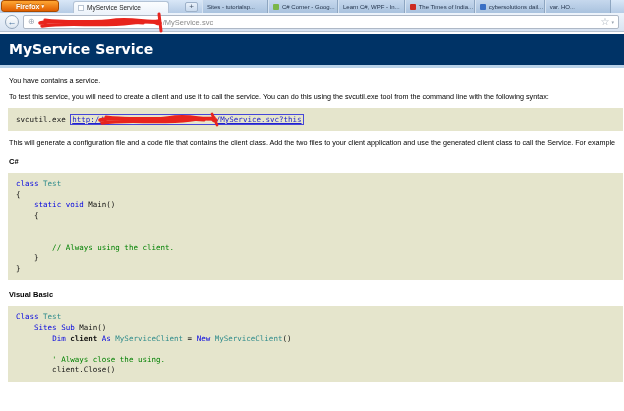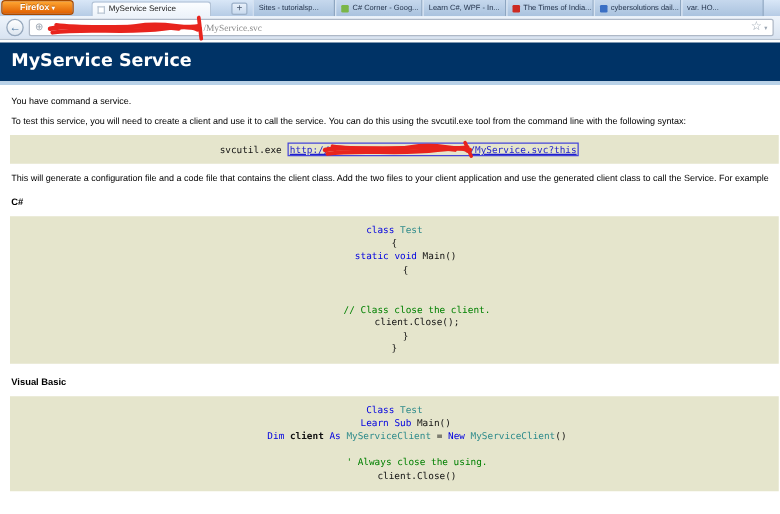--- a/index.html
+++ b/index.html
@@ -62,21 +62,21 @@
   }
   .urlbar {
     flex: 1; height: 14px; background: #fff;
     border: 1px solid #aeb8c6; border-radius: 2px;
     display: flex; align-items: center; padding: 0 4px; gap: 2px;
     font-size: 7.5px; color: #8a8a8a; position: relative; overflow: visible;
   }
   .globe { color: #9aa4b0; font-size: 8px; line-height: 8px; }
   .url-redacted { position: relative; width: 124px; height: 12px; flex: 0 0 auto; }
   .url-redacted svg { position: absolute; left: 0; top: -5px; overflow: visible; }
-  .url-text { white-space: nowrap; font-family: Liberation Serif, serif; }
+  .url-text { white-space: nowrap; }
   .url-spacer { flex: 1; }
   .star { color: #9aa5b1; font-size: 10px; line-height: 10px; }
   .url-drop { color: #9aa5b1; font-size: 5px; }
 
   
   .page { background: #fff; padding-top: 2px; }
   .page-header {
     background: #003366; color: #fff;
     padding: 7px 9px 8px 9px;
   }
@@ -84,33 +84,33 @@
   .header-strip { height: 3px; background: #b9d2e8; }
 
   .para {
     font-size: 7.2px; color: #000; margin: 7px 9px 0 9px;
     white-space: nowrap; overflow: hidden;
   }
   .intro-first { margin-top: 8px; }
 
   .codebox {
     background: #e5e5cc; margin: 7px 1px 0 8px;
-    font-family: "DejaVu Sans Mono", monospace; font-size: 7.5px; color: #111; text-align: center;
+    font-family: "DejaVu Sans Mono", monospace; font-size: 7.5px; color: #111;
   }
   .svcutil-box { padding: 6px 0 6px 8px; position: relative; white-space: nowrap; }
   .wsdl-link-box {
     border: 1px solid #4646d8; padding: 0 1px;
     display: inline-flex; align-items: center;
   }
   .wsdl-link { color: #2222cc; text-decoration: underline; }
   .link-redacted { position: relative; width: 112px; height: 9px; display: inline-block; }
   .link-redacted svg { position: absolute; left: -6px; top: -3px; overflow: visible; }
 
   .code-heading { font-size: 7.5px; font-weight: bold; margin: 10px 9px 0 9px; color: #000; }
-  .codeblock { padding: 6px 24px; line-height: 10.6px; }
+  .codeblock { padding: 6px 8px; line-height: 10.6px; }
   .code-line { white-space: pre; min-height: 10.6px; }
   .tok-kw { color: #0000e0; }
   .tok-ty { color: #2e8b8b; }
   .tok-cm { color: #008000; }
   .tok-pl { color: #111; }
   .tok-bd { color: #111; font-weight: bold; }
 
   .scribble { stroke: #e8241d; fill: none; stroke-linecap: round; }
 </style>
 </head>
@@ -169,21 +169,21 @@
     <span class="url-drop">▾</span>
   </div>
 </div>
 
 <div class="page">
   <div class="page-header">
     <h1>MyService Service</h1>
   </div>
   <div class="header-strip"></div>
 
-  <p class="para intro-first">You have command a service.</p>
+  <p class="para intro-first">You have contains a service.</p>
   <p class="para">To test this service, you will need to create a client and use it to call the service. You can do this using the svcutil.exe tool from the command line with the following syntax:</p>
 
   <div class="codebox svcutil-box">
     <span>svcutil.exe </span><span class="wsdl-link-box">
         <a class="wsdl-link" href="#">http://</a>
         <span class="link-redacted">
         <svg width="124" height="16" viewBox="0 0 124 16">
           <path class="scribble" stroke-width="3.6" d="M2,8 C 20,4 46,10 70,6 S 104,9 116,6"></path>
           <path class="scribble" stroke-width="3.4" d="M4,11 C 30,7 60,12 92,8 S 112,11 118,8"></path>
           <path class="scribble" stroke-width="3.0" d="M8,5 C 36,9 72,4 106,8"></path>
@@ -197,28 +197,27 @@
   <p class="para">This will generate a configuration file and a code file that contains the client class. Add the two files to your client application and use the generated client class to call the Service. For example:</p>
 
   <div class="code-heading">C#</div>
   <div class="codebox codeblock">
       <div class="code-line"><span class="tok-kw">class</span><span class="tok-pl"> </span><span class="tok-ty">Test</span></div>
       <div class="code-line"><span class="tok-pl">{</span></div>
       <div class="code-line"><span class="tok-pl">    </span><span class="tok-kw">static</span><span class="tok-pl"> </span><span class="tok-kw">void</span><span class="tok-pl"> Main()</span></div>
       <div class="code-line"><span class="tok-pl">    {</span></div>
       <div class="code-line">&nbsp;</div>
       <div class="code-line">&nbsp;</div>
-      <div class="code-line"><span class="tok-cm">        // Class close the client.</span></div>
-      <div class="code-line"><span class="tok-pl">        client.Close();</span></div>
+      <div class="code-line"><span class="tok-cm">        // Always using the client.</span></div>
       <div class="code-line"><span class="tok-pl">    }</span></div>
       <div class="code-line"><span class="tok-pl">}</span></div>
     </div>
 
   <div class="code-heading">Visual Basic</div>
   <div class="codebox codeblock">
       <div class="code-line"><span class="tok-kw">Class</span><span class="tok-pl"> </span><span class="tok-ty">Test</span></div>
-      <div class="code-line"><span class="tok-pl">    </span><span class="tok-kw">Learn</span><span class="tok-pl"> </span><span class="tok-kw">Sub</span><span class="tok-pl"> Main()</span></div>
+      <div class="code-line"><span class="tok-pl">    </span><span class="tok-kw">Sites</span><span class="tok-pl"> </span><span class="tok-kw">Sub</span><span class="tok-pl"> Main()</span></div>
       <div class="code-line"><span class="tok-pl">        </span><span class="tok-kw">Dim</span><span class="tok-pl"> </span><span class="tok-bd">client</span><span class="tok-pl"> </span><span class="tok-kw">As</span><span class="tok-pl"> </span><span class="tok-ty">MyServiceClient</span><span class="tok-pl"> = </span><span class="tok-kw">New</span><span class="tok-pl"> </span><span class="tok-ty">MyServiceClient</span><span class="tok-pl">()</span></div>
       <div class="code-line">&nbsp;</div>
       <div class="code-line"><span class="tok-cm">        ' Always close the using.</span></div>
       <div class="code-line"><span class="tok-pl">        client.Close()</span></div>
     </div>
 </div>
 
 </body></html>

